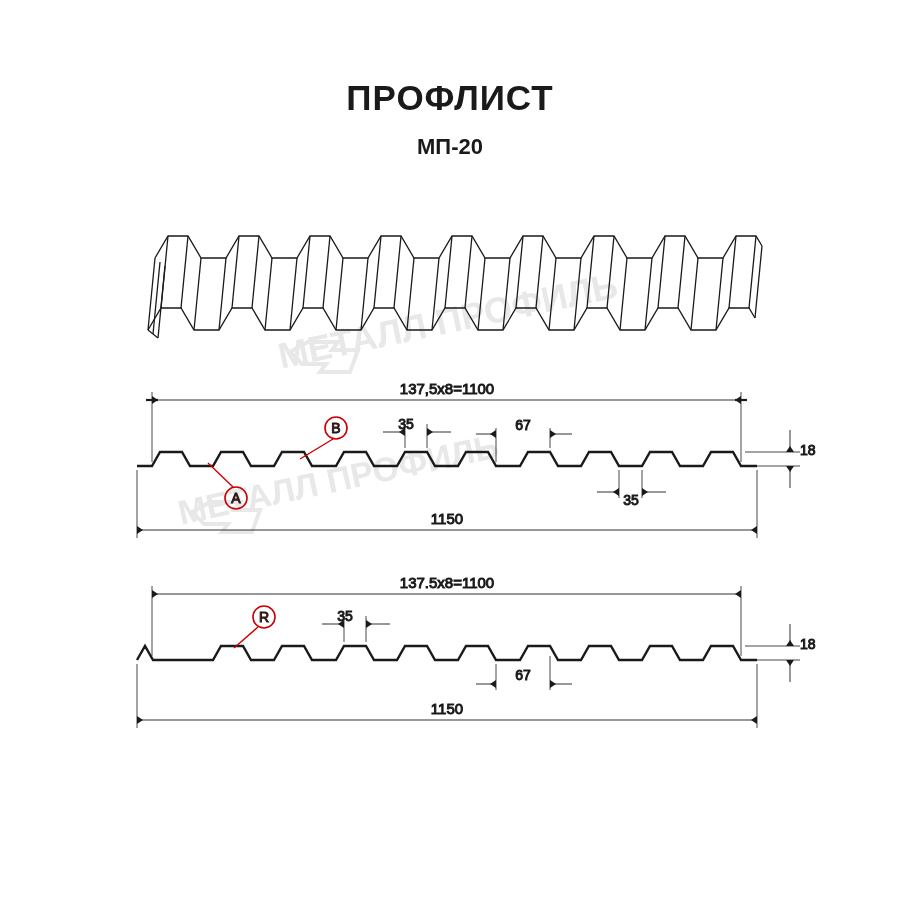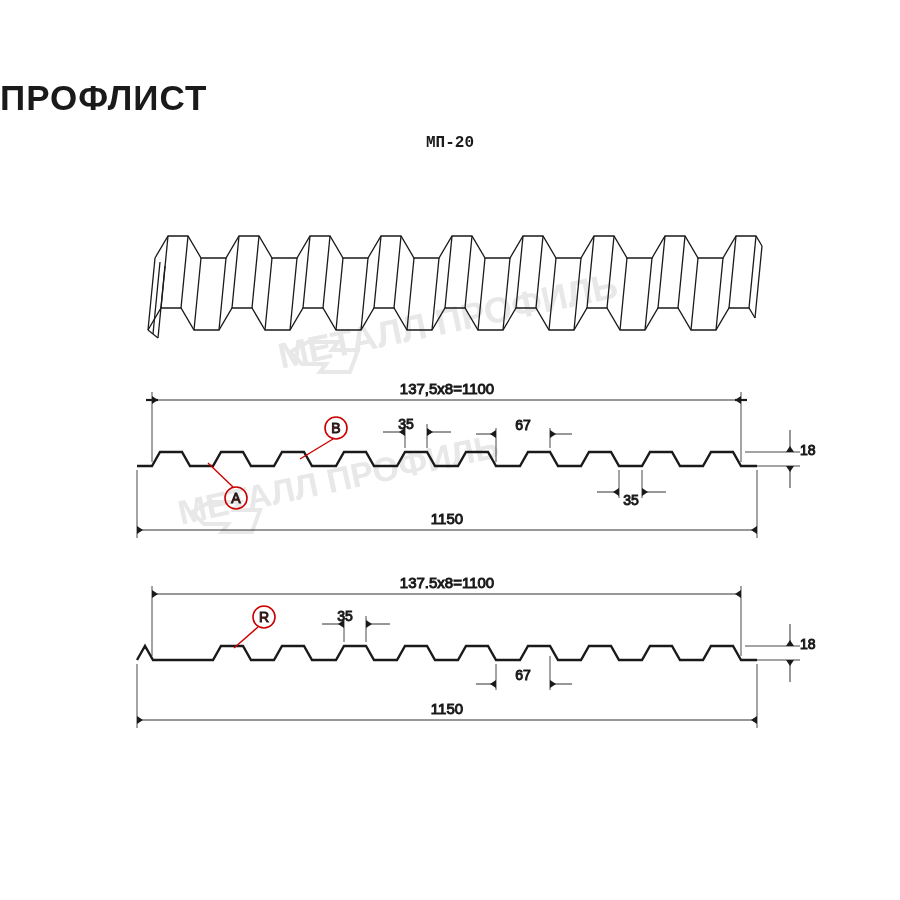--- a/index.html
+++ b/index.html
@@ -19,36 +19,35 @@
     position: absolute;
     left: 0; top: 0;
     width: 900px;
     height: 900px;
   }
   .title {
     position: absolute;
     left: 0;
     top: 78px;
     width: 900px;
-    text-align: left;
+    text-align: center;
     font-size: 35px;
     font-weight: bold;
     letter-spacing: 1px;
     color: #1a1a1a;
   }
   .subtitle {
     position: absolute;
     left: 0;
     top: 134px;
     width: 900px;
     text-align: center;
-    font-size: 16px;
+    font-size: 22px;
     font-weight: bold;
     color: #1a1a1a;
-    font-family: Liberation Mono, monospace;
   }
   .footnote {
     position: absolute;
     left: 0;
     top: 795px;
     width: 900px;
     text-align: center;
     font-size: 17px;
     font-weight: bold;
     letter-spacing: 0.5px;

